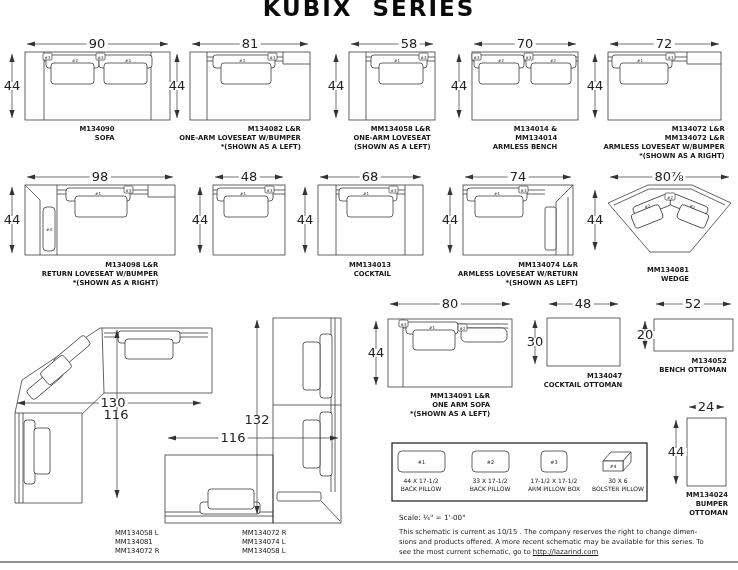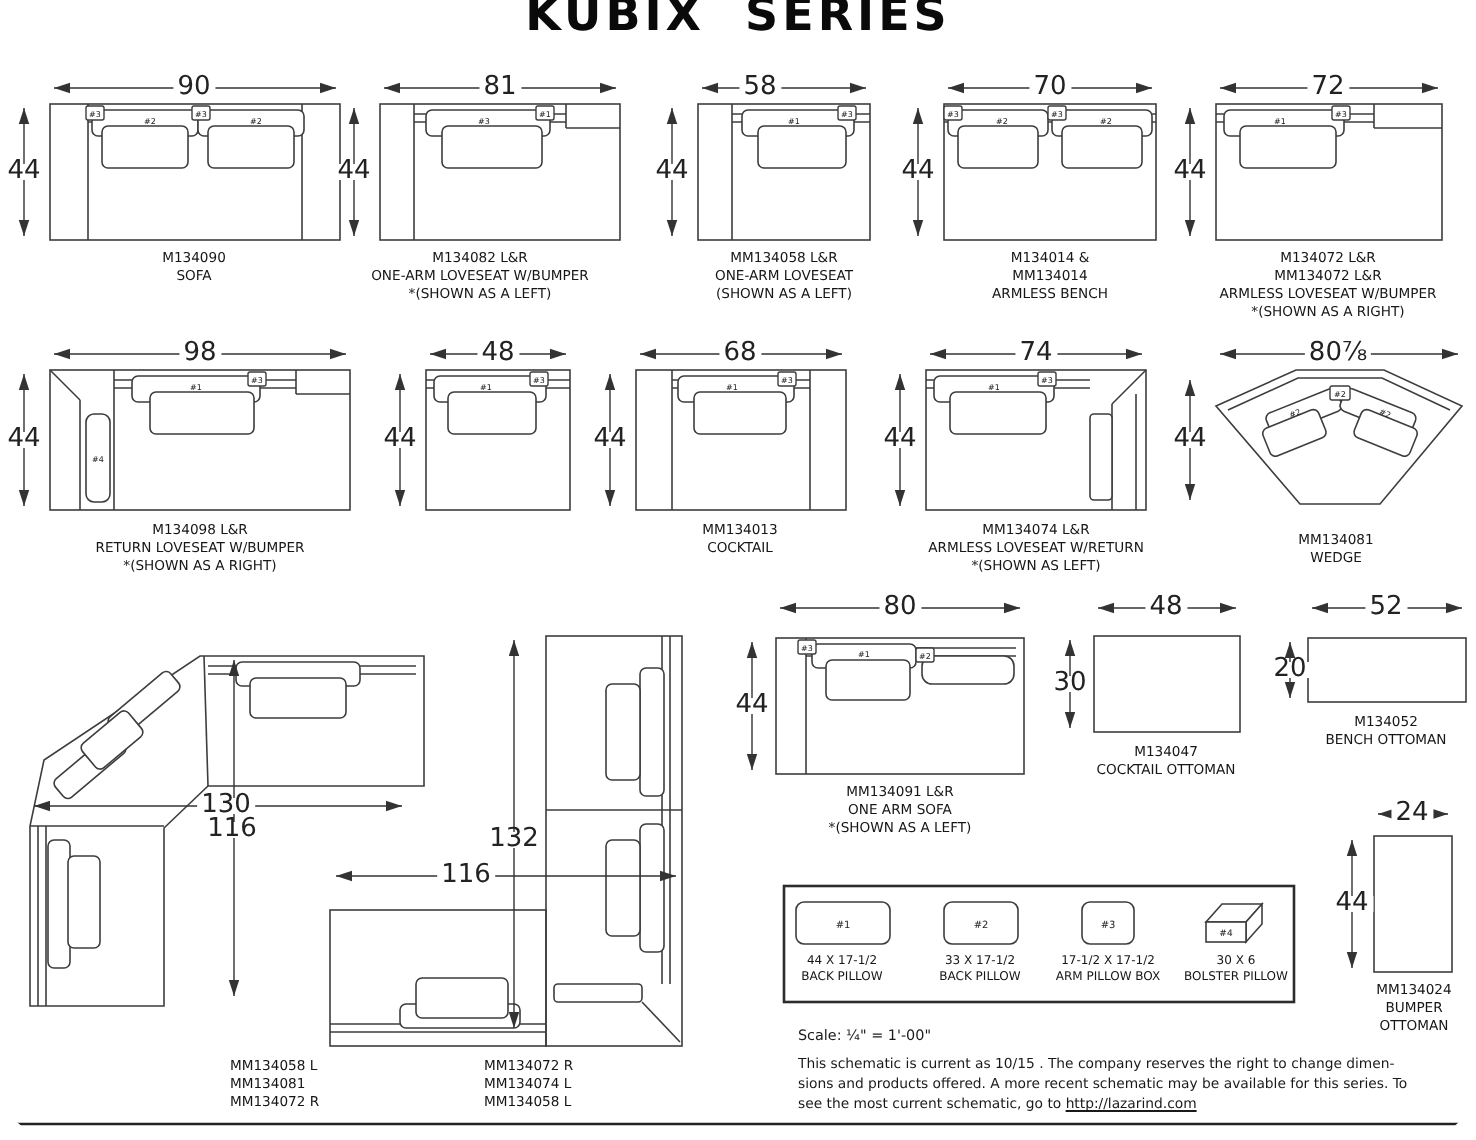--- a/index.html
+++ b/index.html
@@ -1,24 +1,24 @@
 <!DOCTYPE html>
 <html><head>
 <meta charset="utf-8">
 <style>
   html,body{margin:0;padding:0;background:#fff;}
   .canvas{position:relative;width:738px;height:570px;background:#fff;overflow:hidden;
-          font-family:"DejaVu Sans",sans-serif;color:#111;border-radius:30px;}
+          font-family:"DejaVu Sans",sans-serif;color:#111;}
   .layer{position:absolute;left:0;top:0;}
   .title{position:absolute;top:-5px;left:0;width:738px;text-align:center;
          font-size:23px;font-weight:bold;letter-spacing:2px;word-spacing:10px;color:#0a0a0a;}
   .dimnum{position:absolute;font-size:13px;line-height:8px;background:#fff;padding:0 2px;
           transform:translate(-50%,-50%);white-space:nowrap;color:#222;}
-  .cap{position:absolute;font-size:6.8px;line-height:9px;text-align:center;
-       transform:translateX(-50%);white-space:nowrap;color:#161616;}
+  .cap{position:absolute;font-size:6.8px;line-height:9px;text-align:right;
+       transform:translateX(-50%);white-space:nowrap;color:#161616;font-weight:bold;}
   .capL{position:absolute;font-size:6.8px;line-height:9px;text-align:left;white-space:nowrap;color:#161616;}
   .lg{position:absolute;font-size:6px;line-height:8px;text-align:center;transform:translateX(-50%);
       white-space:nowrap;color:#161616;}
   .foot{position:absolute;font-size:6.9px;line-height:10px;white-space:nowrap;color:#1a1a1a;}
   .scale{position:absolute;font-size:7.2px;white-space:nowrap;color:#1a1a1a;}
   .link{text-decoration:underline;cursor:pointer;}
   svg .f{stroke:#3d3d3d;fill:none;stroke-width:0.8;}
   svg .fb{stroke:#2c2c2c;fill:none;stroke-width:1.3;}
   svg .p{fill:#fff;stroke:#3d3d3d;stroke-width:0.8;}
   svg .t{fill:#fff;stroke:#3d3d3d;stroke-width:0.7;}
@@ -290,21 +290,21 @@
       <text class="tg" style="font-size:4.5px" x="613" y="468">#4</text>
     </g>
 
     <line x1="0" y1="562" x2="738" y2="562" stroke="#222" stroke-width="1.2"></line>
   </svg>
 
   <div class="dimnum" style="left:97px;top:44px">90</div>
   <div class="dimnum" style="left:12px;top:86px">44</div>
   <div class="dimnum" style="left:250px;top:44px">81</div>
   <div class="dimnum" style="left:177px;top:86px">44</div>
-  <div class="dimnum" style="left:380px;top:44px">58</div>
+  <div class="dimnum" style="left:409px;top:44px">58</div>
   <div class="dimnum" style="left:336px;top:86px">44</div>
   <div class="dimnum" style="left:525px;top:44px">70</div>
   <div class="dimnum" style="left:459px;top:86px">44</div>
   <div class="dimnum" style="left:664px;top:44px">72</div>
   <div class="dimnum" style="left:595px;top:86px">44</div>
 
   <div class="dimnum" style="left:100px;top:177px">98</div>
   <div class="dimnum" style="left:12px;top:220px">44</div>
   <div class="dimnum" style="left:249px;top:177px">48</div>
   <div class="dimnum" style="left:200px;top:220px">44</div>

